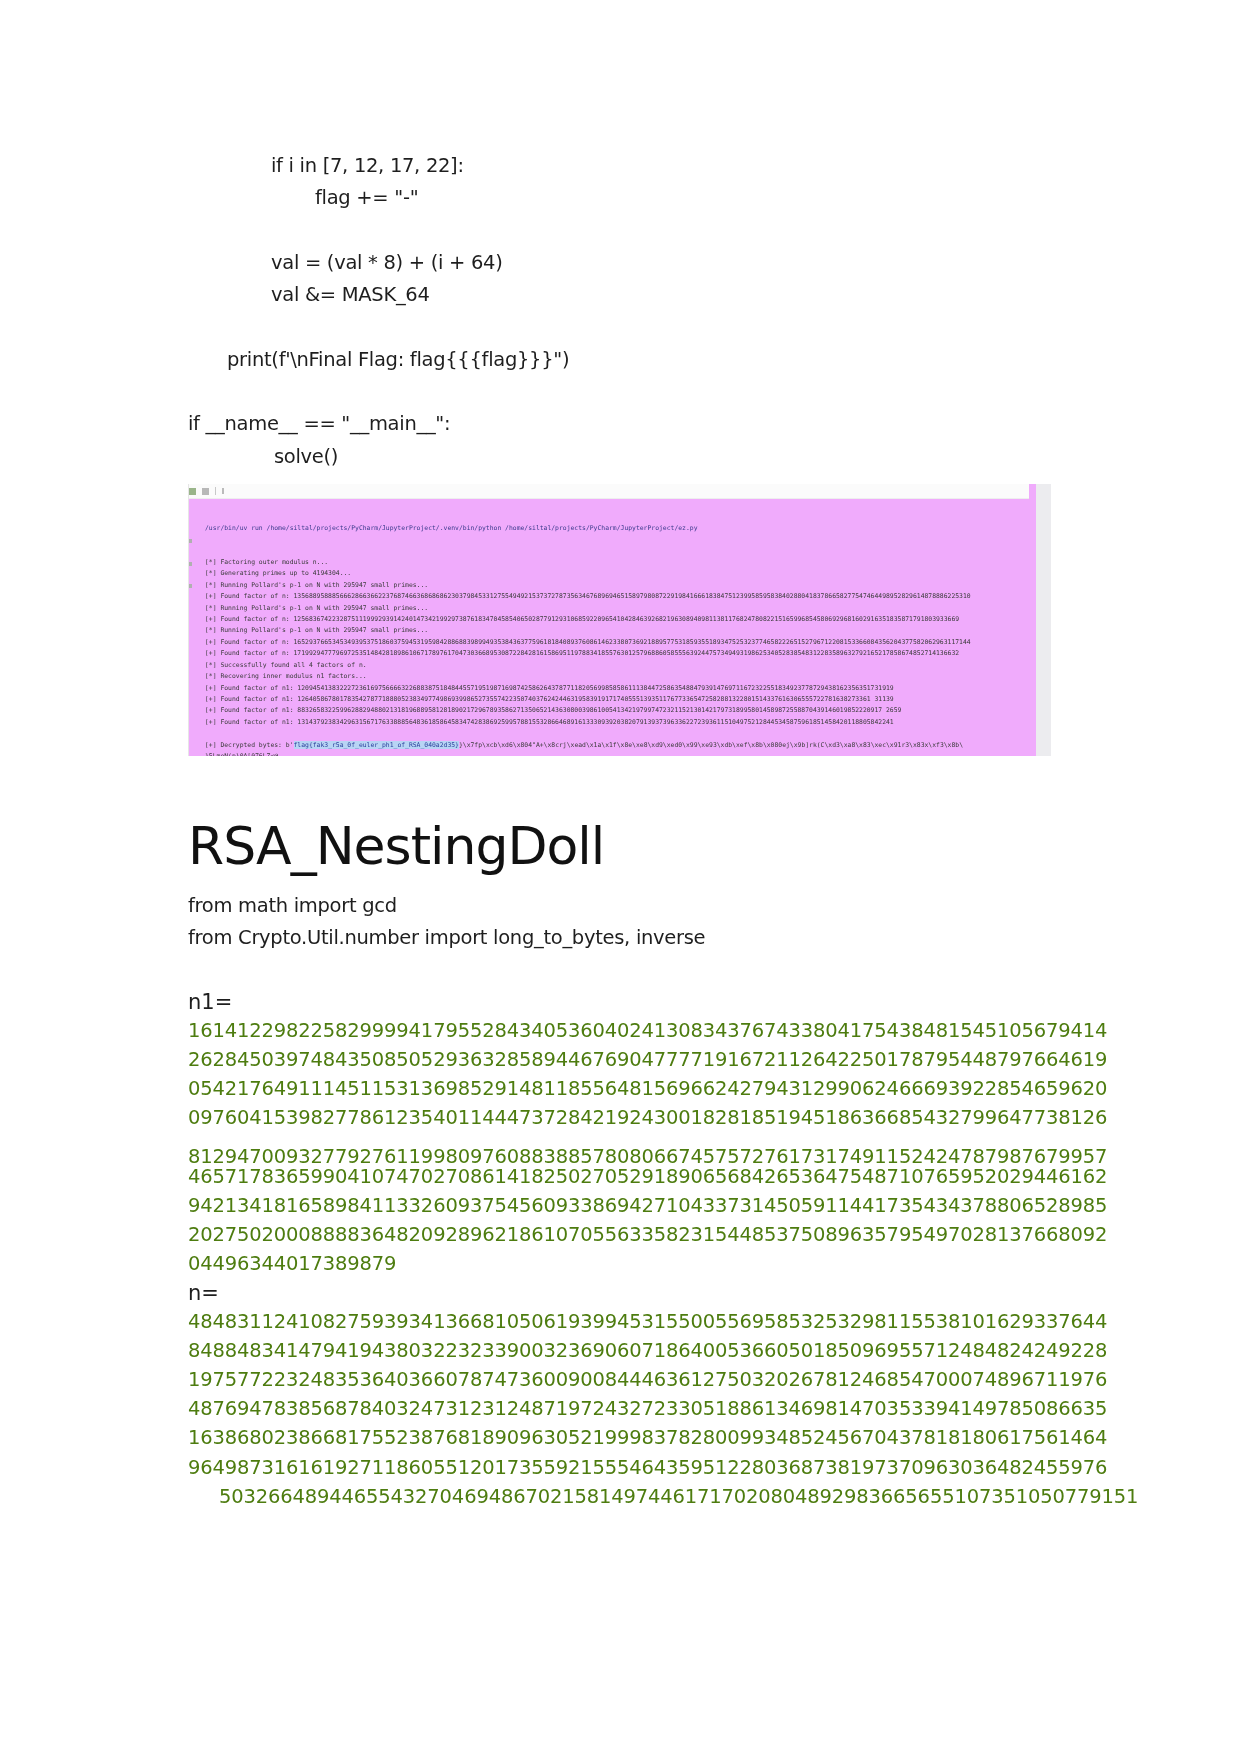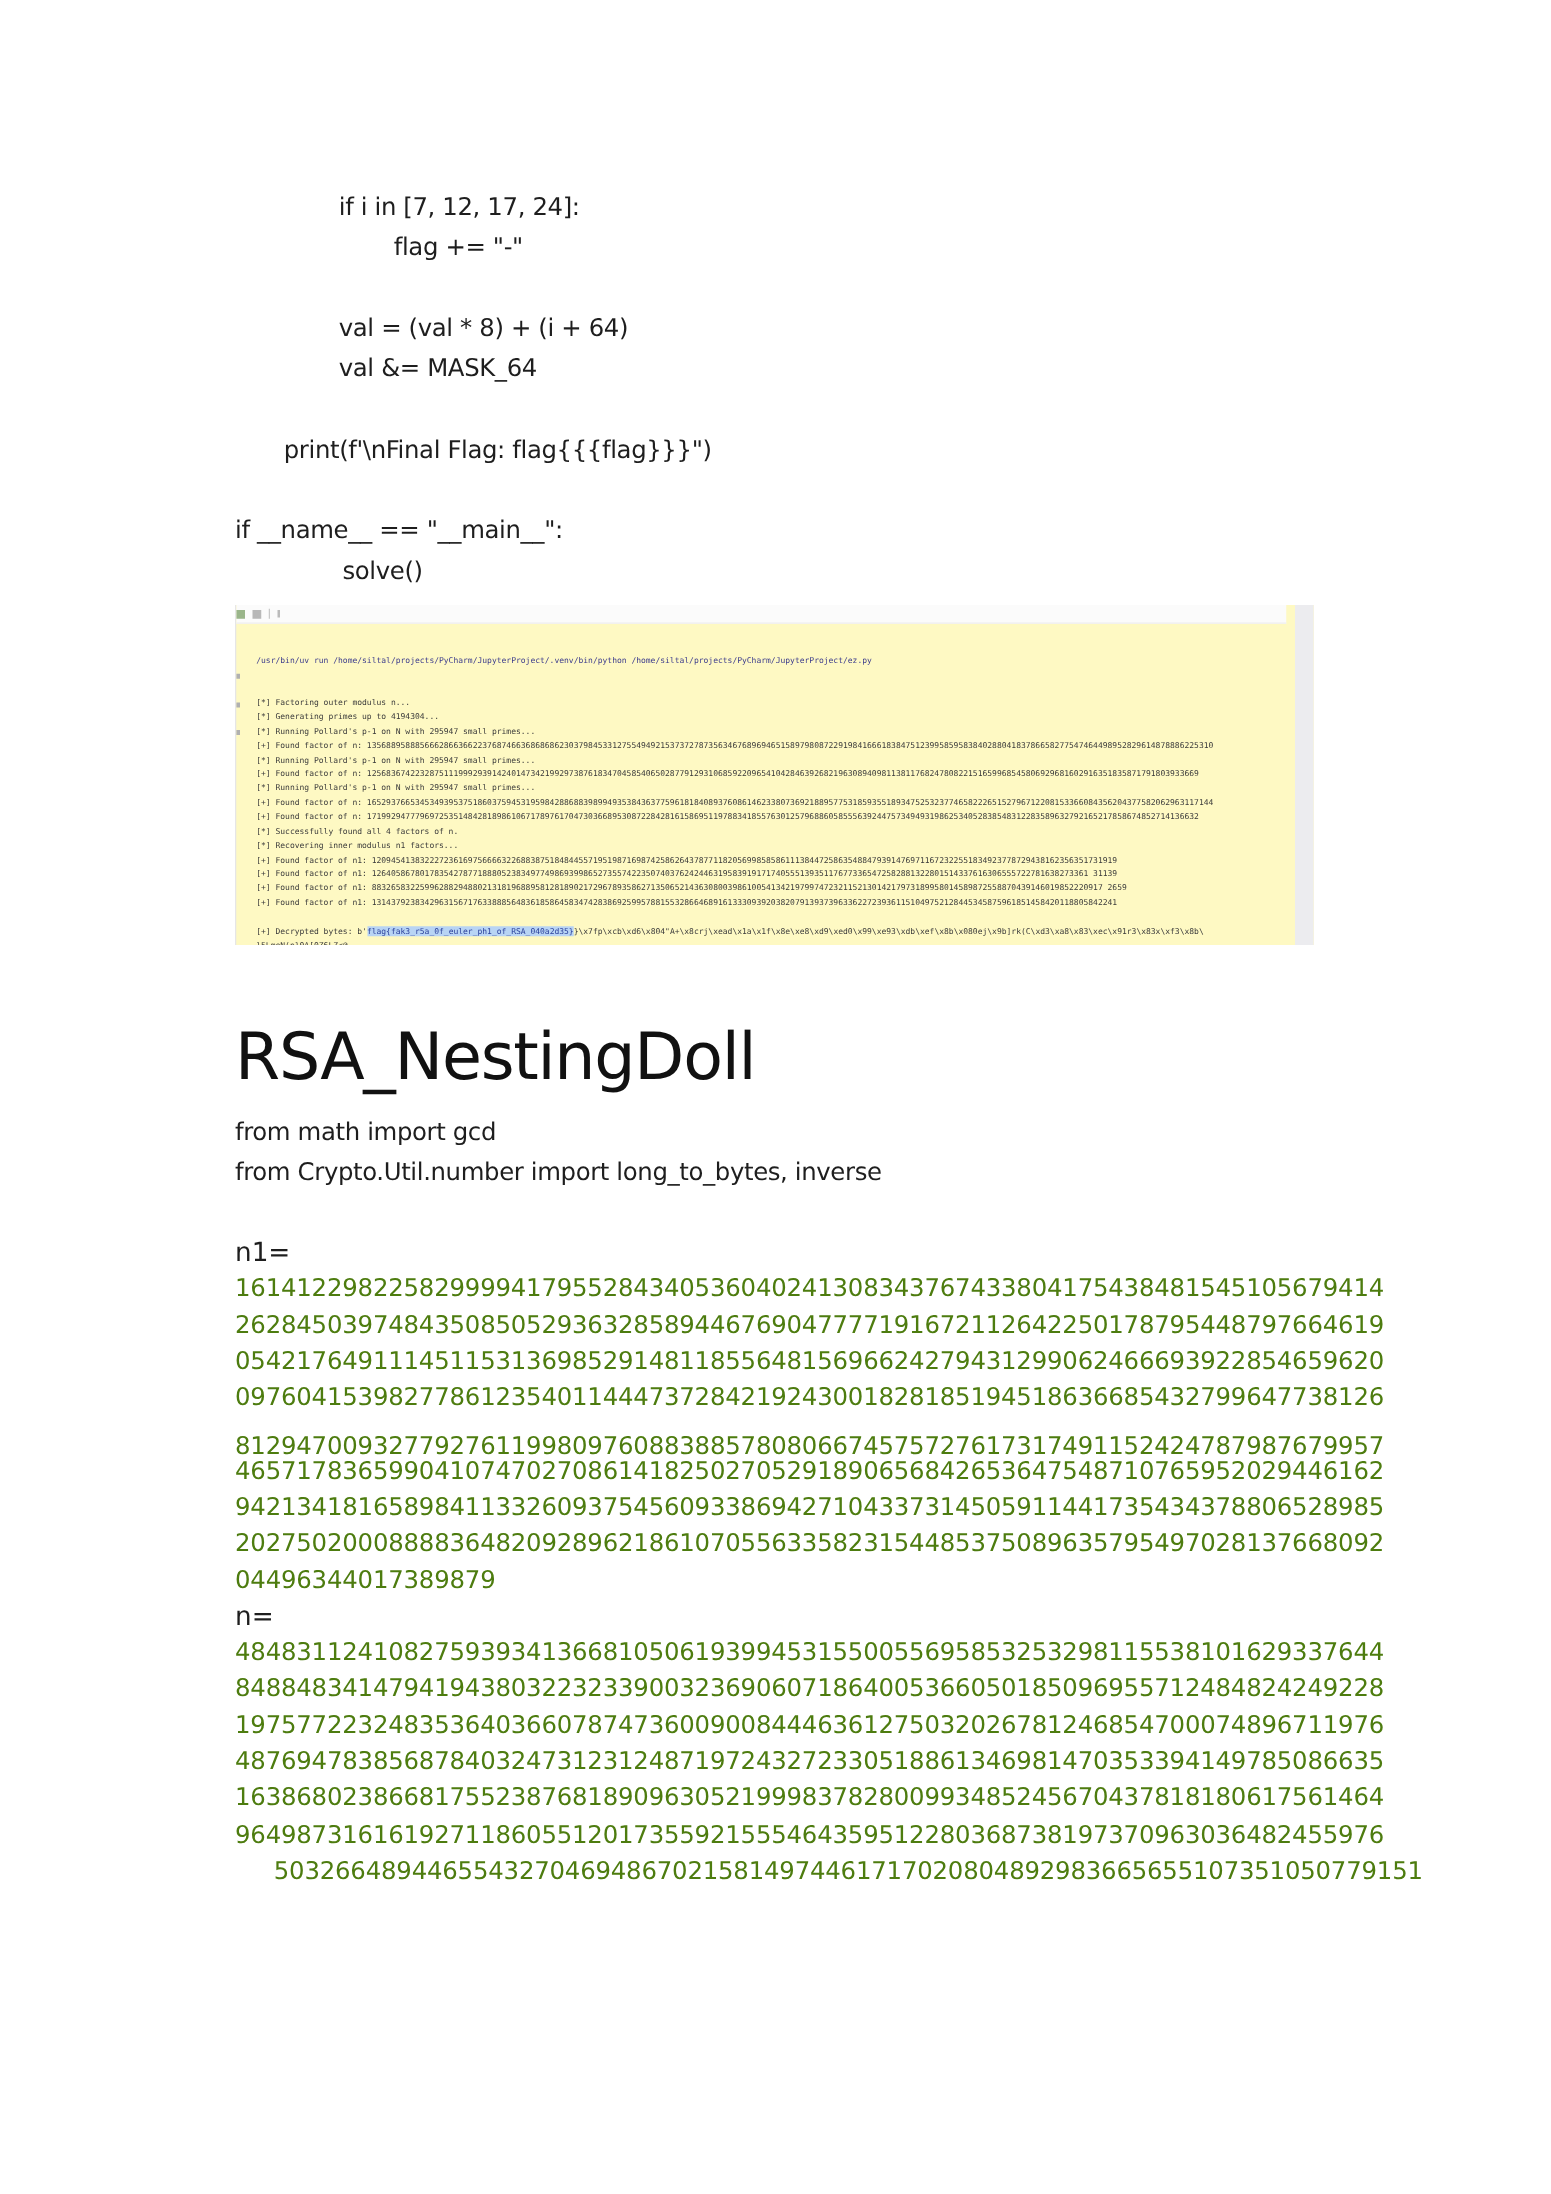--- a/index.html
+++ b/index.html
@@ -2,37 +2,37 @@
 <html><head>
 <meta charset="utf-8">
 <style>
   html, body { margin: 0; padding: 0; background: #ffffff; }
   body { width: 1241px; height: 1755px; position: relative; overflow: hidden; font-family: "DejaVu Sans", sans-serif; color: #1a1a1a; }
   .line { position: absolute; font-size: 19.5px; line-height: 24px; white-space: pre; letter-spacing: -0.3px; color: #1e1e1e; }
   .title { position: absolute; left: 188px; top: 814px; font-size: 52px; line-height: 64px; letter-spacing: -1px; color: #111; }
   .numrow { position: absolute; left: 188px; width: 860px; font-size: 19.5px; line-height: 24px; white-space: pre; letter-spacing: -0.15px; color: #4d7c0f; text-align: justify; }
   .eq-line { position: absolute; left: 188px; width: 860px; font-size: 21px; line-height: 24px; display: flex; color: #1e1e1e; }
   
-  .term { position: absolute; left: 188px; top: 484px; width: 862px; height: 272px; background: #fef9c3; border-left: 1px solid #e6e6e6; overflow: hidden; }
+  .term { position: absolute; left: 188px; top: 484px; width: 862px; height: 272px; background: #f0abfc; border-left: 1px solid #e6e6e6; overflow: hidden; }
   .term-toolbar { position: absolute; left: 0; top: 0; width: 840px; height: 14px; background: #fbfbfb; border-bottom: 1px solid #eeeeee; display: flex; gap: 6px; align-items: center; padding-left: 0; }
   .tb-icon { width: 7px; height: 7px; background: #b8b8b8; display: inline-block; }
   .tb-sep { width: 1px; height: 8px; background: #c8c8c8; display: inline-block; }
   .gutter { position: absolute; left: -2px; top: 0; width: 12px; height: 272px; }
   .gutter-mark { position: absolute; left: 2px; width: 3px; height: 4px; background: #b0b0b0; }
   .term-scroll { position: absolute; right: 0; top: 0; width: 15px; height: 272px; background: #ececef; }
   .term-body { position: absolute; left: 16px; top: 16px; width: 820px; font-family: "DejaVu Sans Mono", monospace; font-size: 6.4px; line-height: 11.4px; color: #3a3a3a; white-space: pre; }
   .term-body .cmd { color: #3b3b8c; }
   .term-body .hl { background: #b8d4f4; color: #2a3f9a; }
   .term-body .blank { height: 11.4px; }
 </style>
 </head>
 <body>
 
 <div id="code-top">
-    <div class="line" style="left: 271px; top: 154px;">if i in [7, 12, 17, 24]:</div>
+    <div class="line" style="left: 271px; top: 154px;">if i in [7, 12, 17, 22]:</div>
     <div class="line" style="left: 315px; top: 186.3px;">flag += "-"</div>
     <div class="line" style="left: 271px; top: 250.9px;">val = (val * 8) + (i + 64)</div>
     <div class="line" style="left: 271px; top: 283.2px;">val &amp;= MASK_64</div>
     <div class="line" style="left: 227px; top: 347.8px;">print(f'\nFinal Flag: flag{{{flag}}}")</div>
     <div class="line" style="left: 188px; top: 412.4px;">if __name__ == "__main__":</div>
     <div class="line" style="left: 227px; top: 444.7px; margin-left: 47px;">solve()</div>
   </div>
 
 <div class="term">
   <div class="term-toolbar">

